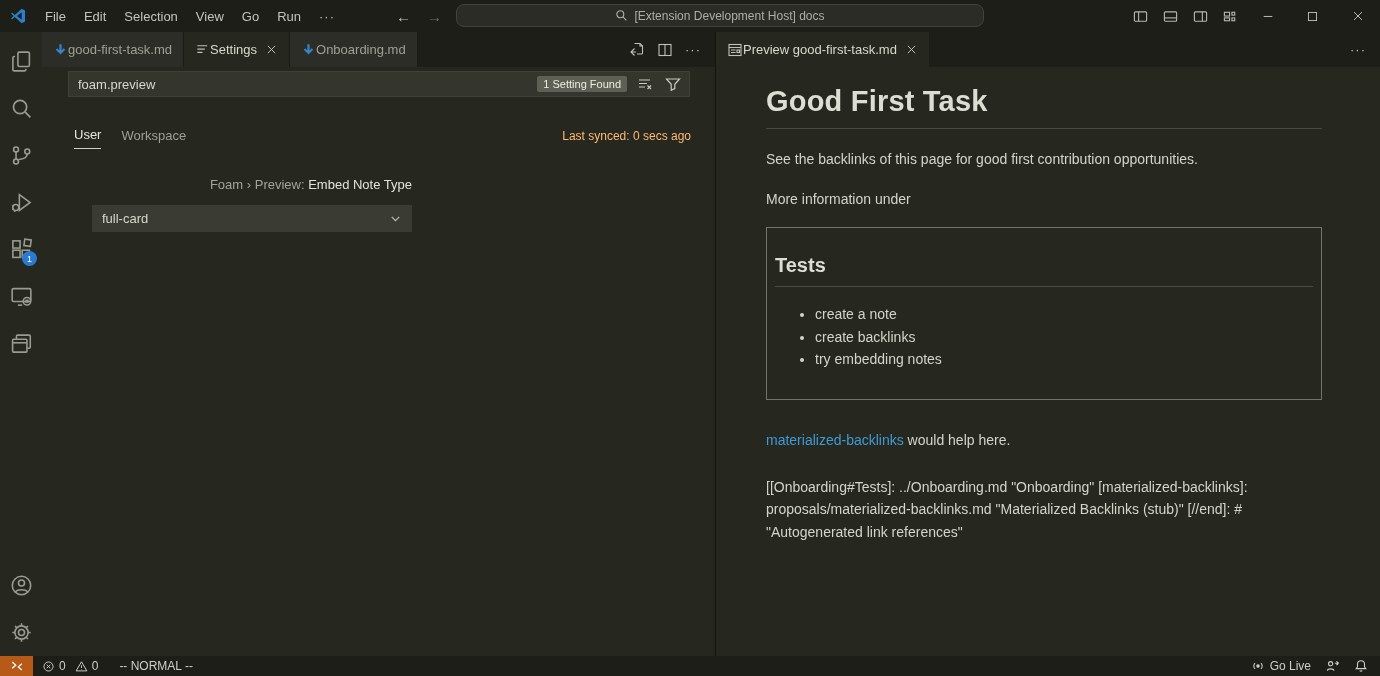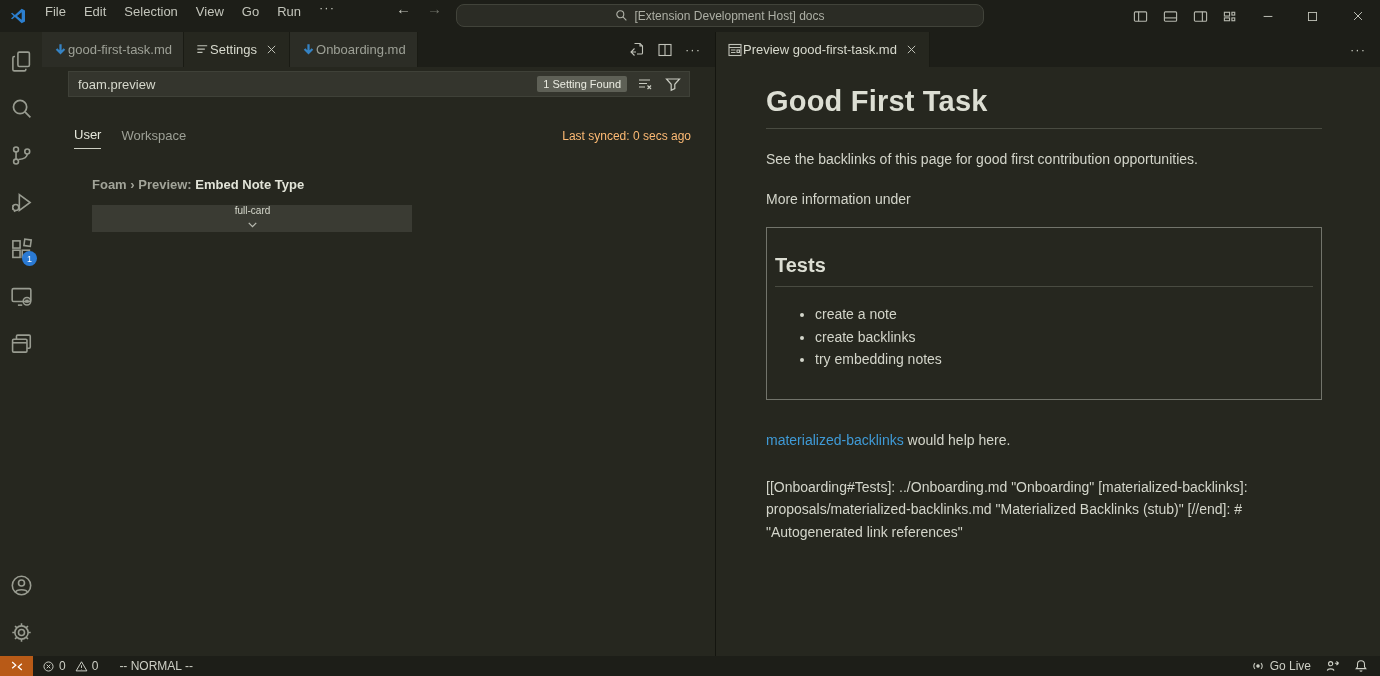--- a/index.html
+++ b/index.html
@@ -6,21 +6,21 @@
   html,body { width:1380px; height:676px; overflow:hidden; }
   body {
     font-family: "Liberation Sans", sans-serif;
     background:#26271f; color:#cfd1c7;
     -webkit-font-smoothing: antialiased;
   }
   svg { display:block; }
 
   
   .titlebar {
-    height:32px; background:#1d1e18; display:flex; 
+    height:32px; background:#1d1e18; display:flex; align-items:center;
     position:relative; font-size:13px; color:#c3c5bb; user-select:none;
   }
   .logo { width:36px; display:flex; justify-content:center; align-items:center; }
   .menu-item { padding:0 9px; height:22px; display:flex; align-items:center; border-radius:4px; }
   .menu-overflow { padding:0 9px; letter-spacing:1px; color:#c3c5bb; }
   .nav-arrows { position:absolute; left:396px; display:flex; gap:16px; font-size:15px; }
   .nav-arrows .fwd { color:#6f7168; }
   .command-center {
     position:absolute; left:456px; top:4px; width:528px; height:23px;
     background:#2b2c25; border:1px solid #41433a; border-radius:8px;
@@ -60,27 +60,27 @@
     padding:0 6px 0 9px; gap:8px; color:#d6d8cc;
   }
   .search-value { flex:1; font-size:13px; }
   .found-badge { background:#5e6056; color:#ebece2; font-size:11px; padding:2px 6px; border-radius:2px; white-space:nowrap; }
   .search-icon-btn { display:flex; padding:2px; color:#c9cbc1; }
   .scope-row { position:absolute; left:32px; right:24px; top:54px; height:28px; display:flex; align-items:flex-end; gap:20px; color:#9da096; }
   .scope { padding-bottom:6px; }
   .scope.active { color:#e4e6da; border-bottom:1px solid #cdcfc3; }
   .last-synced { margin-left:auto; font-size:12px; color:#fdba74; padding-bottom:6px; }
   .setting { position:absolute; left:50px; top:110px; }
-  .setting-title { font-size:13px; font-weight:700; }
+  .setting-title { font-size:13px; font-weight:400;text-align:right; }
   .setting-category { color:#a2a499; }
   .setting-name { color:#e2e4d8; }
   .dropdown {
     margin-top:13px; width:320px; height:27px; background:#3a3b33;
     display:flex; align-items:center; justify-content:space-between;
-    padding:0 9px 0 10px; color:#d6d8cc; font-size:10px;flex-direction:column;
+    padding:0 9px 0 10px; color:#d6d8cc; font-size:13px;
   }
 
   
   .preview-body { flex:1; background:#26271f; padding:18px 58px 0 50px; color:#d3d5ca; font-size:14px; overflow:hidden; }
   .md-h1 { font-size:29px; font-weight:600; color:#dcded3; padding-bottom:10px; border-bottom:1px solid #494b41; letter-spacing:0.2px; }
   .md-p1 { margin-top:22px; }
   .md-p2 { margin-top:24px; }
   .embed-box { margin-top:20px; border:1px solid #72746b; padding:26px 8px 28px 8px; }
   .md-h2 { font-size:20px; font-weight:700; color:#dcded3; padding-bottom:9px; border-bottom:1px solid #494b41; }
   .embed-box ul { margin:16px 0 0 0; padding-left:40px; line-height:22.5px; }

